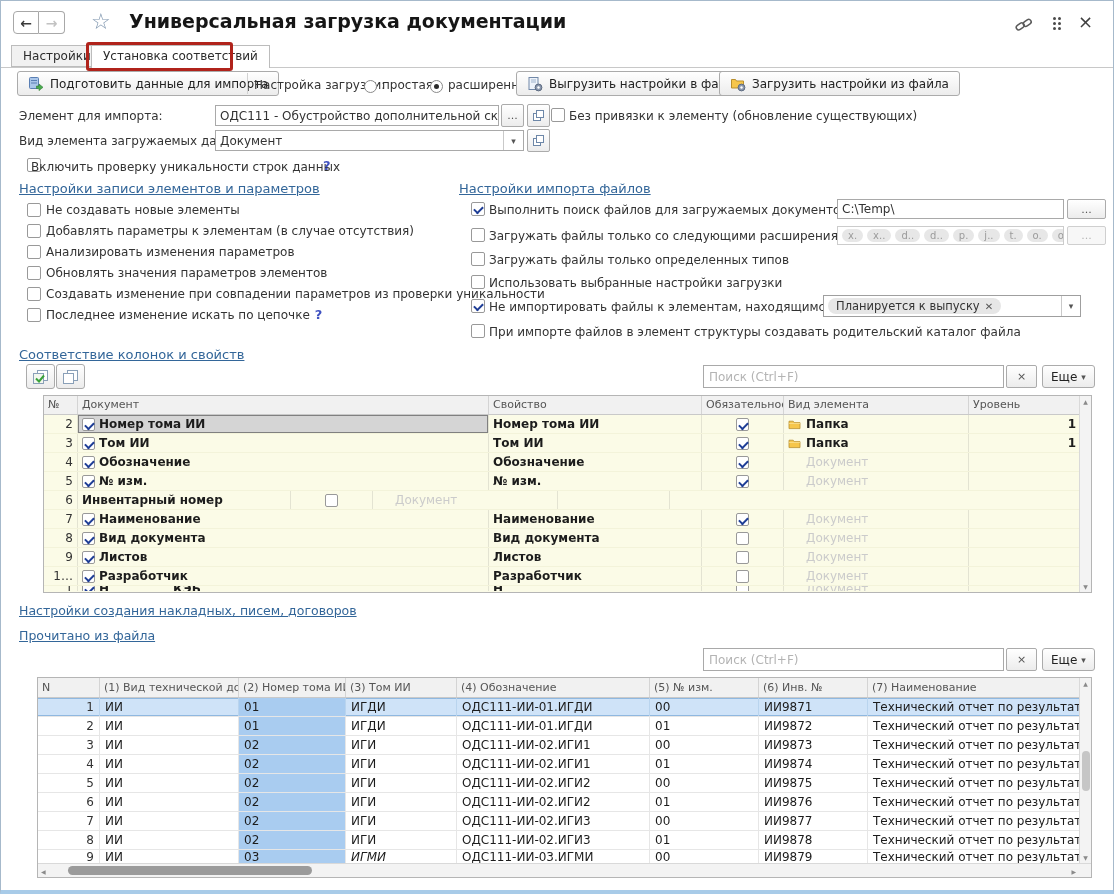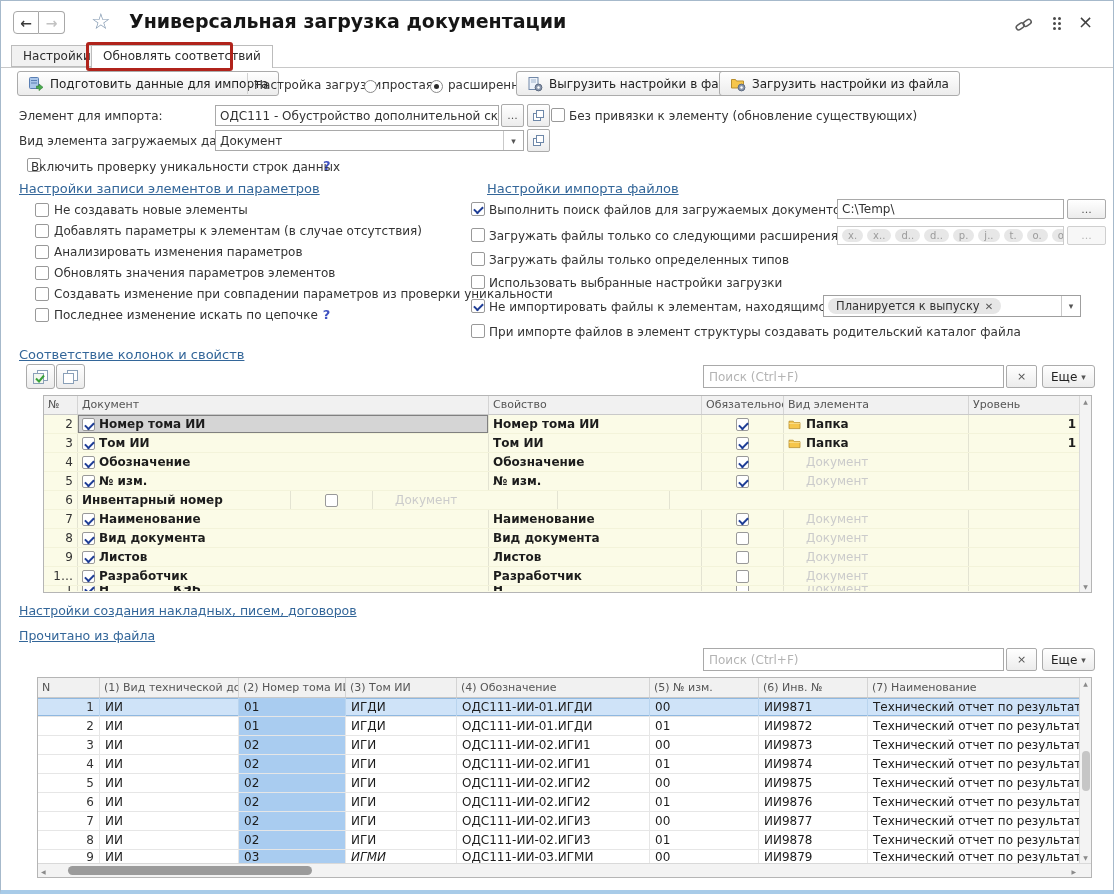--- a/index.html
+++ b/index.html
@@ -73,27 +73,27 @@
   .cb.checked::after { content:""; position:absolute; left:2px; top:3px; width:7px; height:4px;
         border-left:2px solid #1e3d96; border-bottom:2px solid #1e3d96; transform:rotate(-45deg); }
   #cb-uniq { left:26px; top:157px; }
   #lbl-uniq { left:30px; top:159px;text-align:right; }
   .help { color:#3f51c1; font-weight:bold; font-size:13px; }
   #help-uniq { position:absolute; left:322px; top:157px; }
 
   
   .seclink { position:absolute; color:#336699; text-decoration:underline; font-size:13px; white-space:nowrap; }
   #rec-header { left:18px; top:180px; }
-  #imp-header { left:458px; top:180px;margin-left:28px; }
+  #imp-header { left:458px; top:180px; }
   #link-matching { left:18px; top:346px; }
   #link-nakl { left:18px; top:602px; font-size:12.5px; }
   #link-read { left:18px; top:627px; font-size:12.5px; }
 
   
-  #record-list { position:absolute; left:34px; top:198px; width:440px; }
+  #record-list { position:absolute; left:26px; top:198px; width:440px; }
   .cbrow { height:21px; display:flex; align-items:center; gap:5px; }
   .cblabel { white-space:nowrap; }
 
   
   .imp-cb { position:absolute; left:470px; }
   .imp-lbl { position:absolute; left:488px; white-space:nowrap; }
   #inp-path { left:836px; top:198px; width:227px; height:20px; }
   #btn-path-dots { left:1066px; top:198px; width:39px; height:20px; }
   #ext-pills { position:absolute; left:836px; top:225px; width:227px; height:19px;
                border:1px solid #cccccc; background:#fff; display:flex; align-items:center;
@@ -200,21 +200,21 @@
       <span></span>
       <span></span>
       <span></span>
       <span></span>
       <span></span>
   </div>
   <div id="icon-close">×</div>
 
   <div class="tabline"></div>
   <div class="tab" id="tab-settings">Настройки</div>
-  <div class="tab" id="tab-matching">Обновлять соответствий</div>
+  <div class="tab" id="tab-matching">Установка соответствий</div>
   <div id="red-box"></div>
 
   <div class="btn" id="btn-prepare">
     <span>
       <svg width="16" height="16" viewBox="0 0 16 16">
         <rect x="1.5" y="1.5" width="9" height="11" rx="1" fill="#aac6ea" stroke="#5a7fb4"></rect>
         <line x1="3" y1="4.5" x2="9" y2="4.5" stroke="#5a7fb4"></line>
         <line x1="3" y1="7" x2="9" y2="7" stroke="#5a7fb4"></line>
         <path d="M8.5 10 h2.5 v-2 l4 3.3 -4 3.3 v-2 h-2.5 z" fill="#49a94d" stroke="#2e7d32" stroke-width="0.6"></path>
       </svg>

